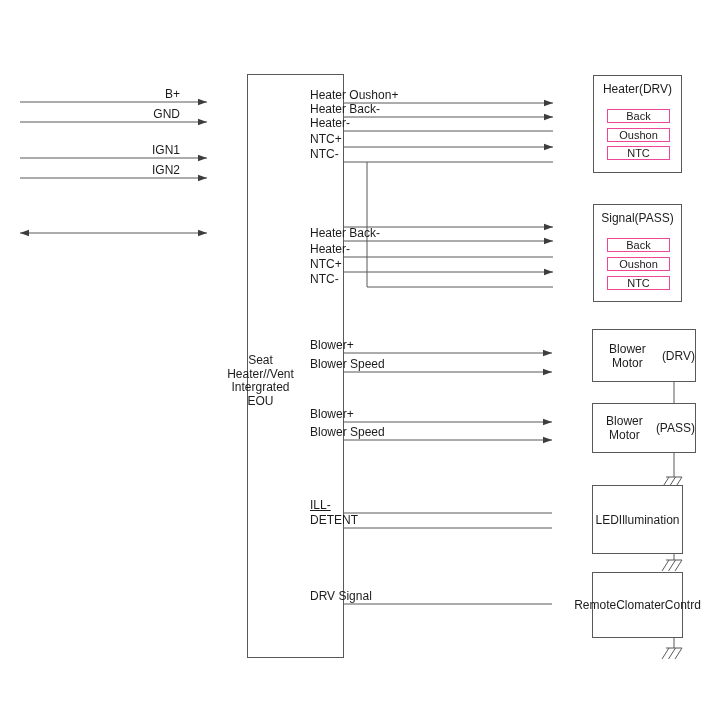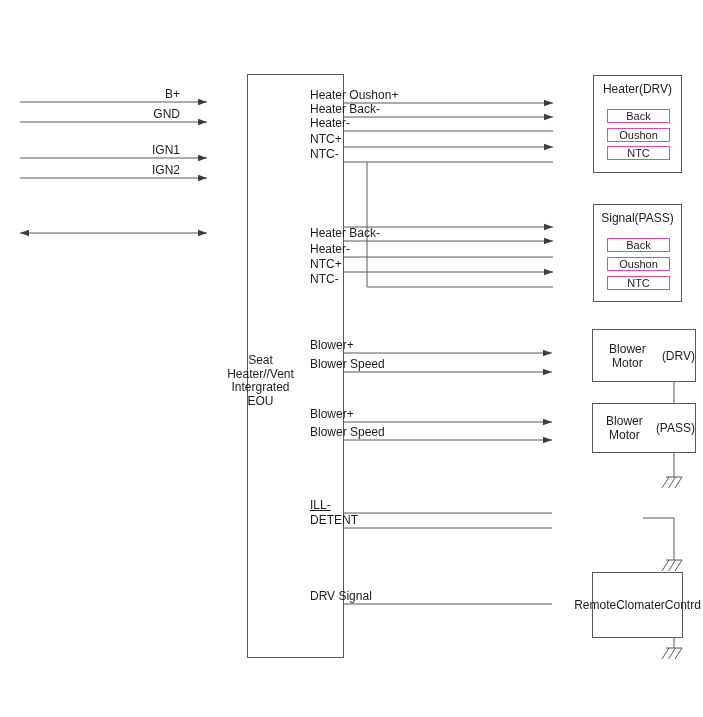--- a/index.html
+++ b/index.html
@@ -143,20 +143,24 @@
   <div class="box centered" style="left:552px;top:329px;width:104px;height:53px;">
     <div class="comp-title">Blower Motor</div>
     <div class="comp-title">(DRV)</div>
   </div>
 
   <div class="box centered" style="left:552px;top:403px;width:104px;height:50px;">
     <div class="comp-title">Blower Motor</div>
     <div class="comp-title">(PASS)</div>
   </div>
 
+  <div class="box centered" style="left:552px;top:485px;width:91px;height:69px;">
+    <div class="comp-title">LED</div>
+    <div class="comp-title">Illumination</div>
+  </div>
 
   <div class="box centered" style="left:552px;top:572px;width:91px;height:66px;">
     <div class="comp-title">Remote</div>
     <div class="comp-title">Clomater</div>
     <div class="comp-title">Contrd</div>
   </div>
 
 </div>
 
 </body></html>

